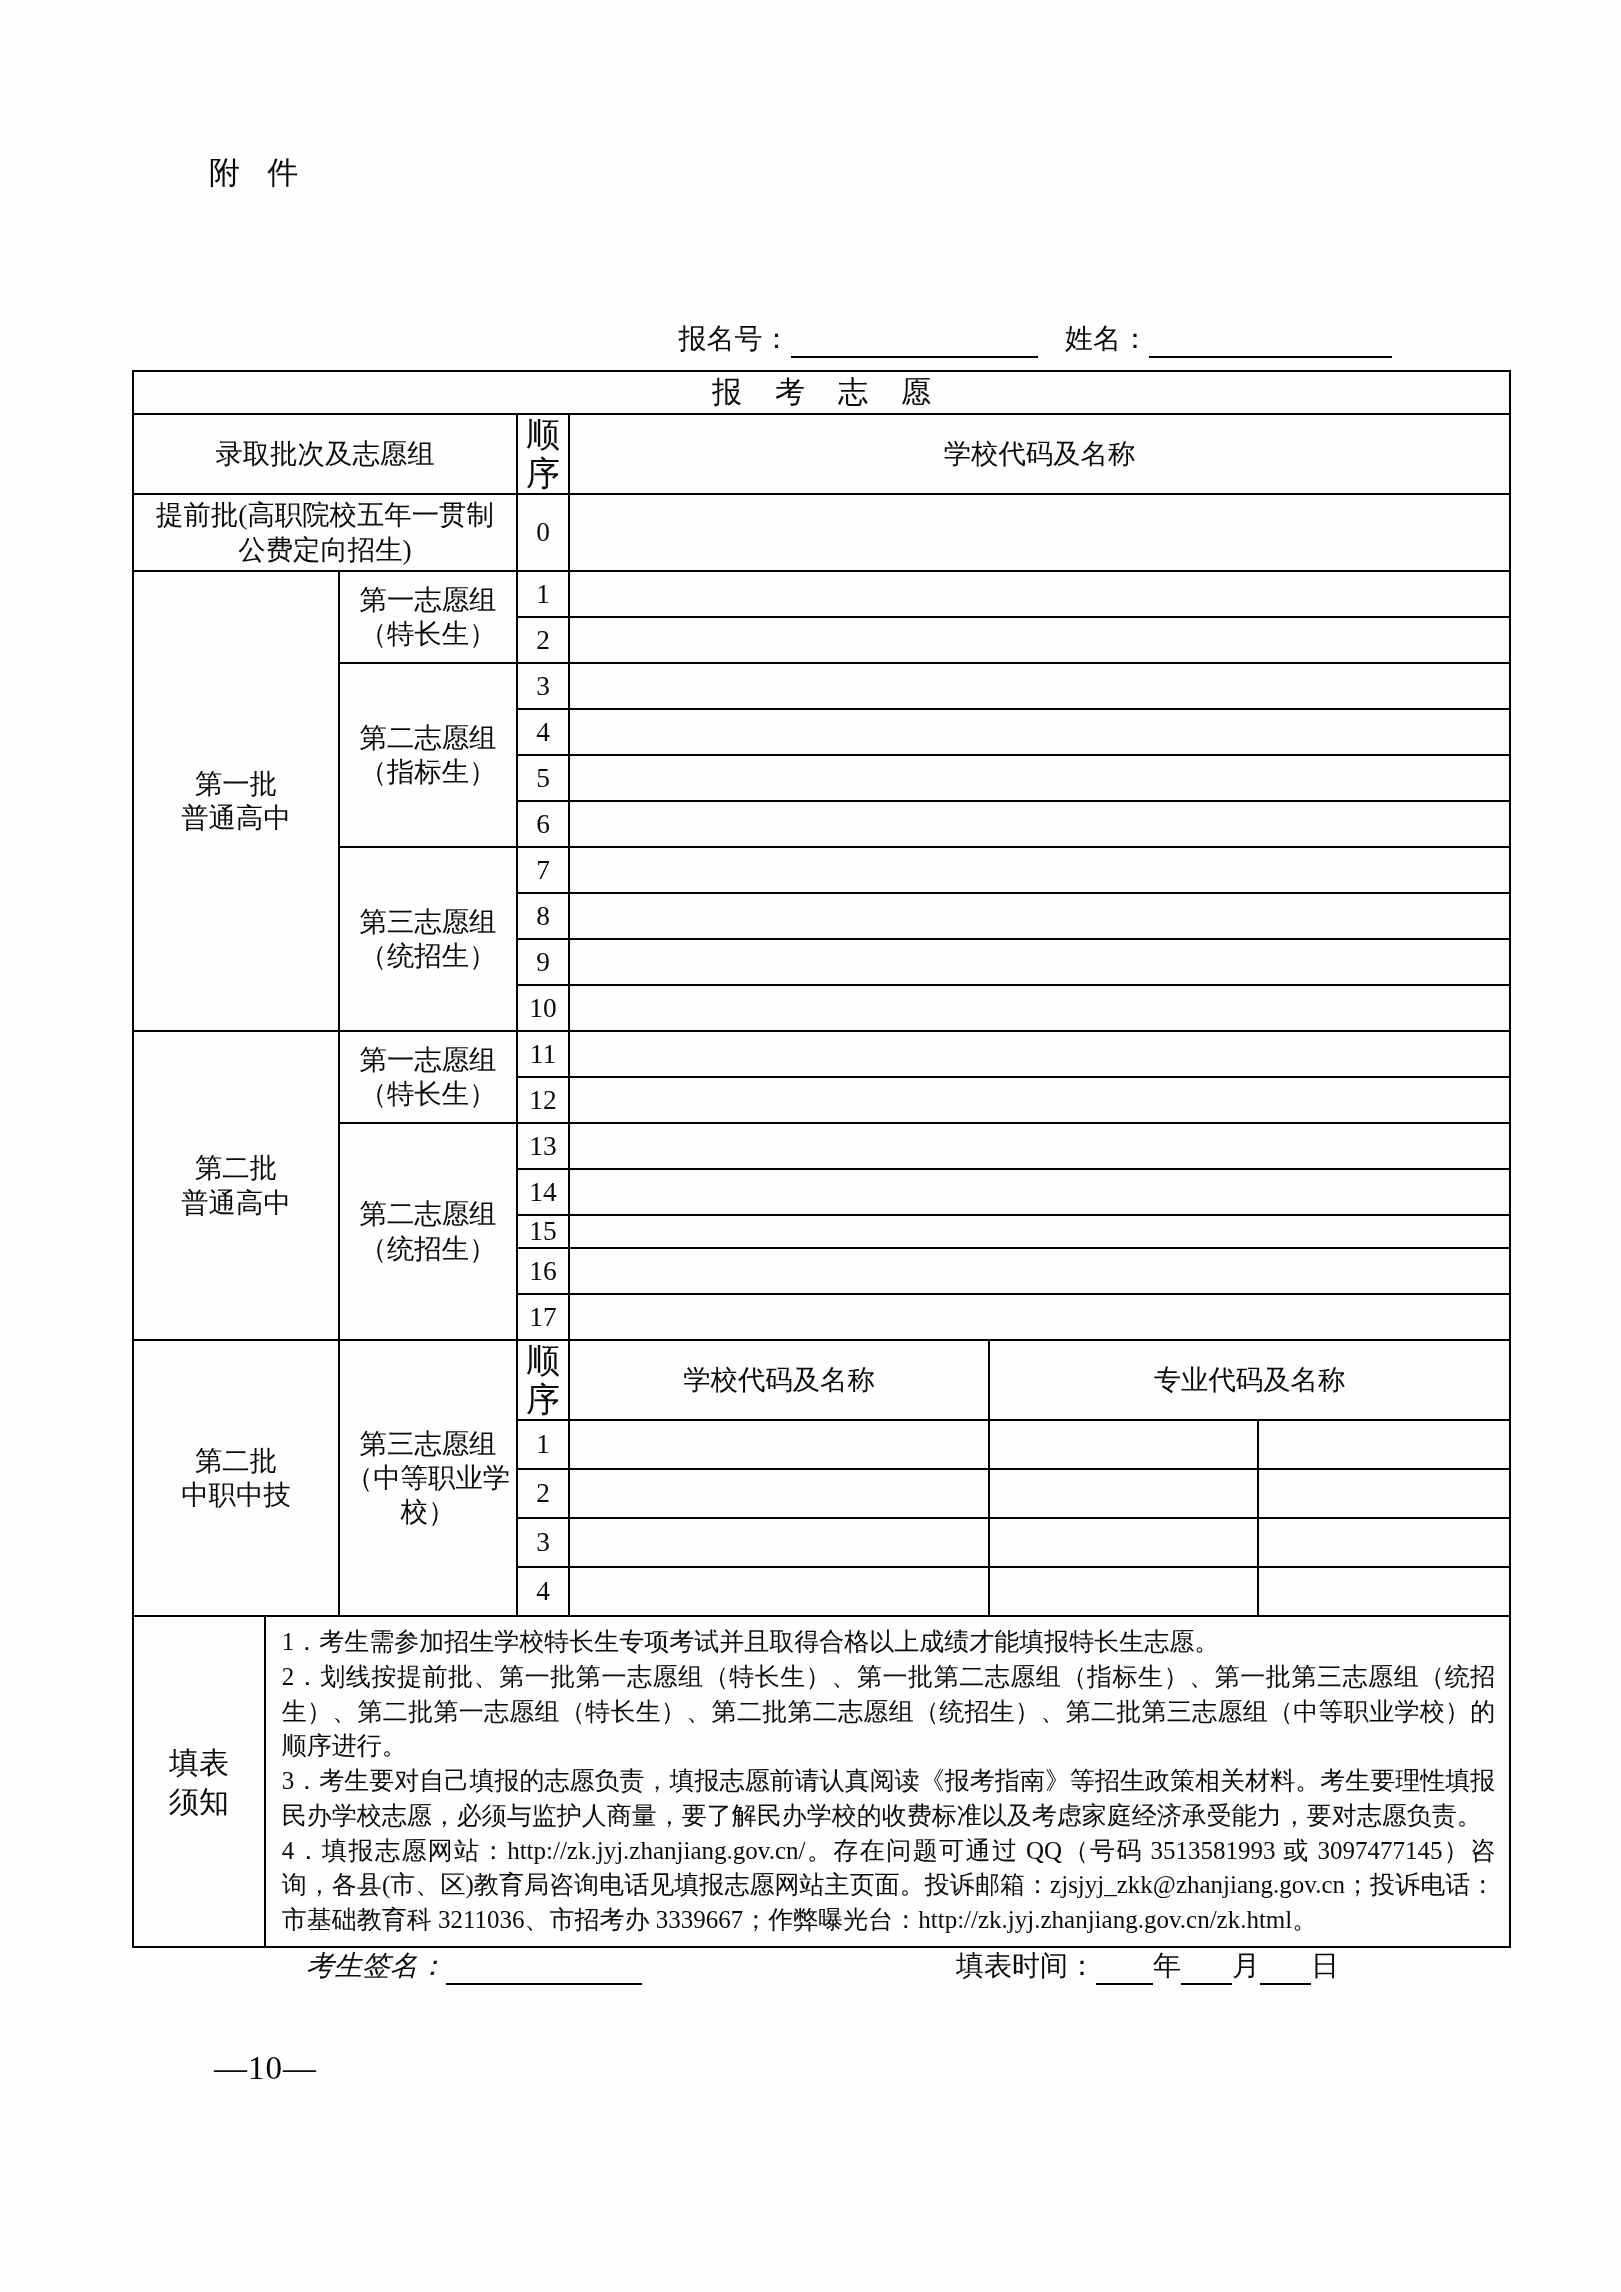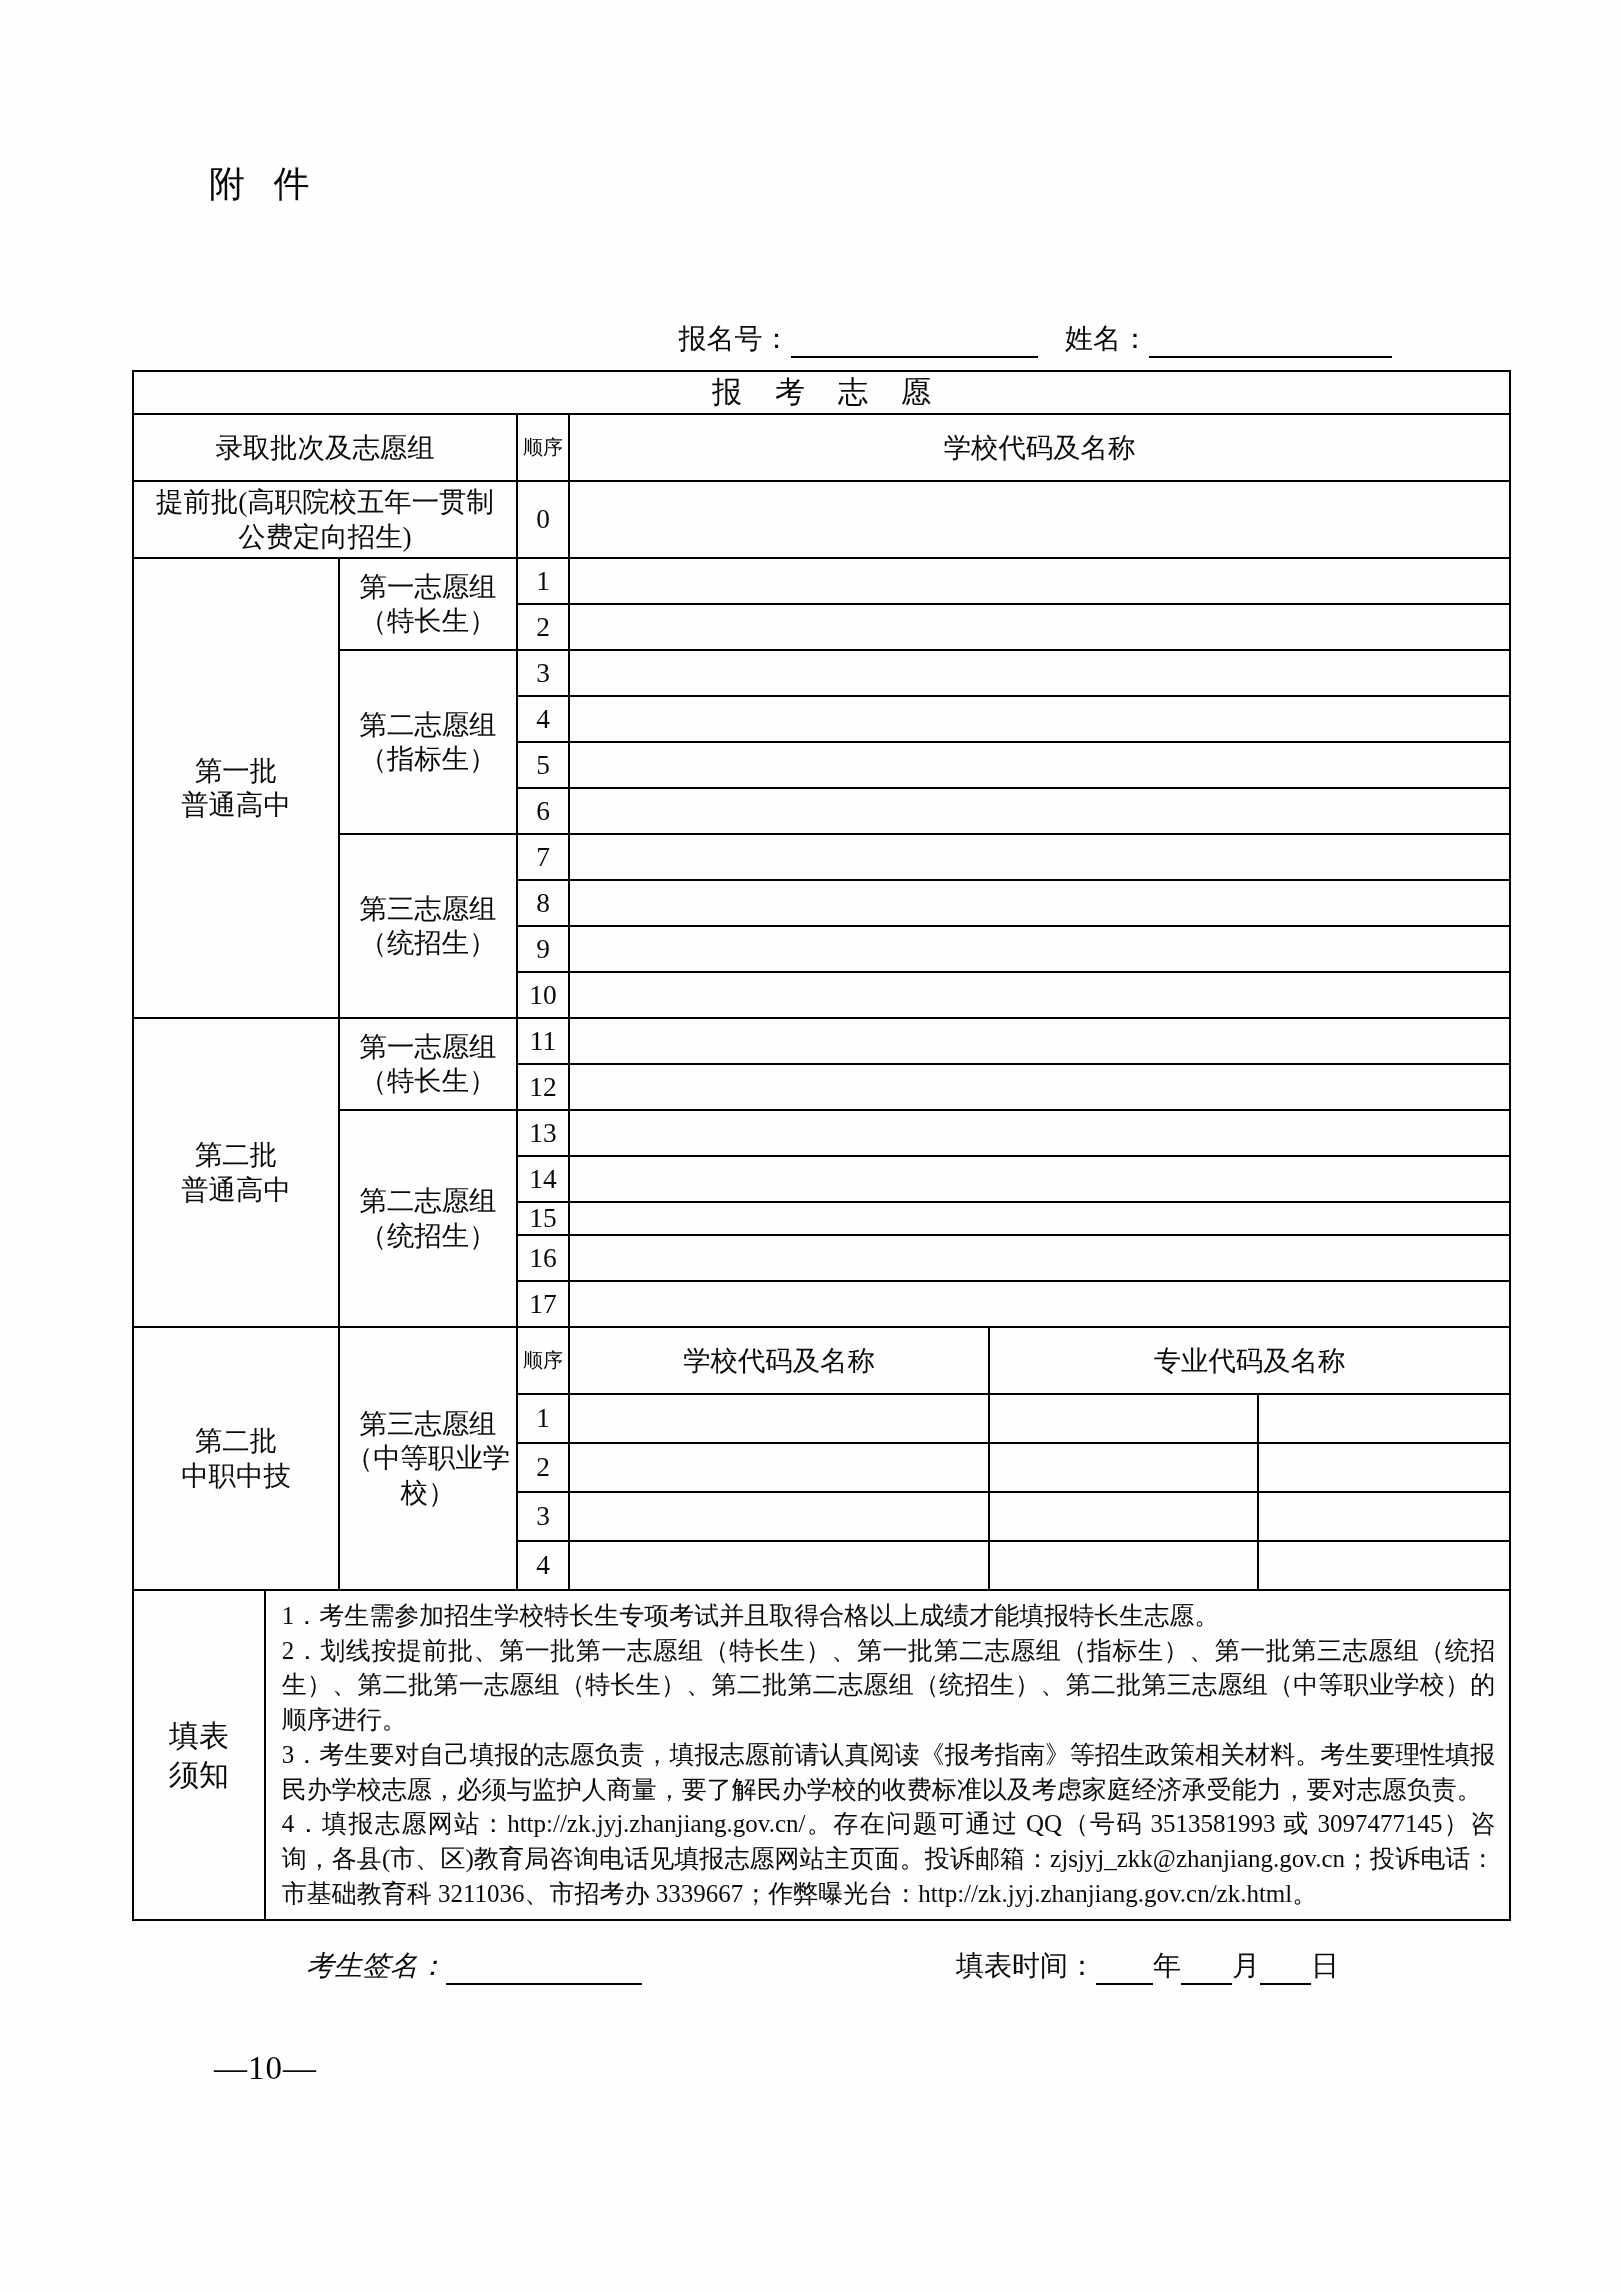--- a/index.html
+++ b/index.html
@@ -6,22 +6,22 @@
   .page{
     position:relative;
     width:1621px;height:2293px;
     background:#fefefe;
     margin:0 auto;
     font-family:"Liberation Serif","DejaVu Serif",serif;
     color:#0a0a0a;
     overflow:hidden;
   }
   .attachment{
-    position:absolute;left:209px;top:160px;
-    font-size:36px;letter-spacing:9.8px;
+    position:absolute;left:209px;top:152px;
+    font-size:31px;letter-spacing:9.8px;
   }
   .doc-title{
     position:absolute;left:0;top:223px;width:1621px;
     text-align:center;font-size:46px;font-weight:bold;
     letter-spacing:2px;
   }
   .reg-line{
     position:absolute;left:216px;top:320px;width:1176px;
     font-size:28px;
     text-align:right;
@@ -43,21 +43,21 @@
     font-size:27.4px;
   }
   table.form td{
     border:2px solid #000;padding:0;
     text-align:center;vertical-align:middle;
     overflow:hidden;
   }
   td.tb{border-bottom-width:2.9px;}
   .cell-lines span{display:block;line-height:1.25;}
   .order-cell{font-size:27.4px;}
-  .order-head{font-size:20px;line-height:1.15;padding:2px 0;border-radius:14px;}
+  .order-head{font-size:34px;line-height:1.15;padding:2px 0;border-radius:14px;}
   .report-title{
     font-size:30px;font-weight:normal;letter-spacing:33px;
     text-indent:33px;
   }
   .notes-label span{display:block;font-size:30px;line-height:1.3;}
   .notes-body{
     text-align:left !important;vertical-align:middle;
     padding:7.8px 13.7px 7.8px 15.7px !important;
     border-radius:14px;
   }

